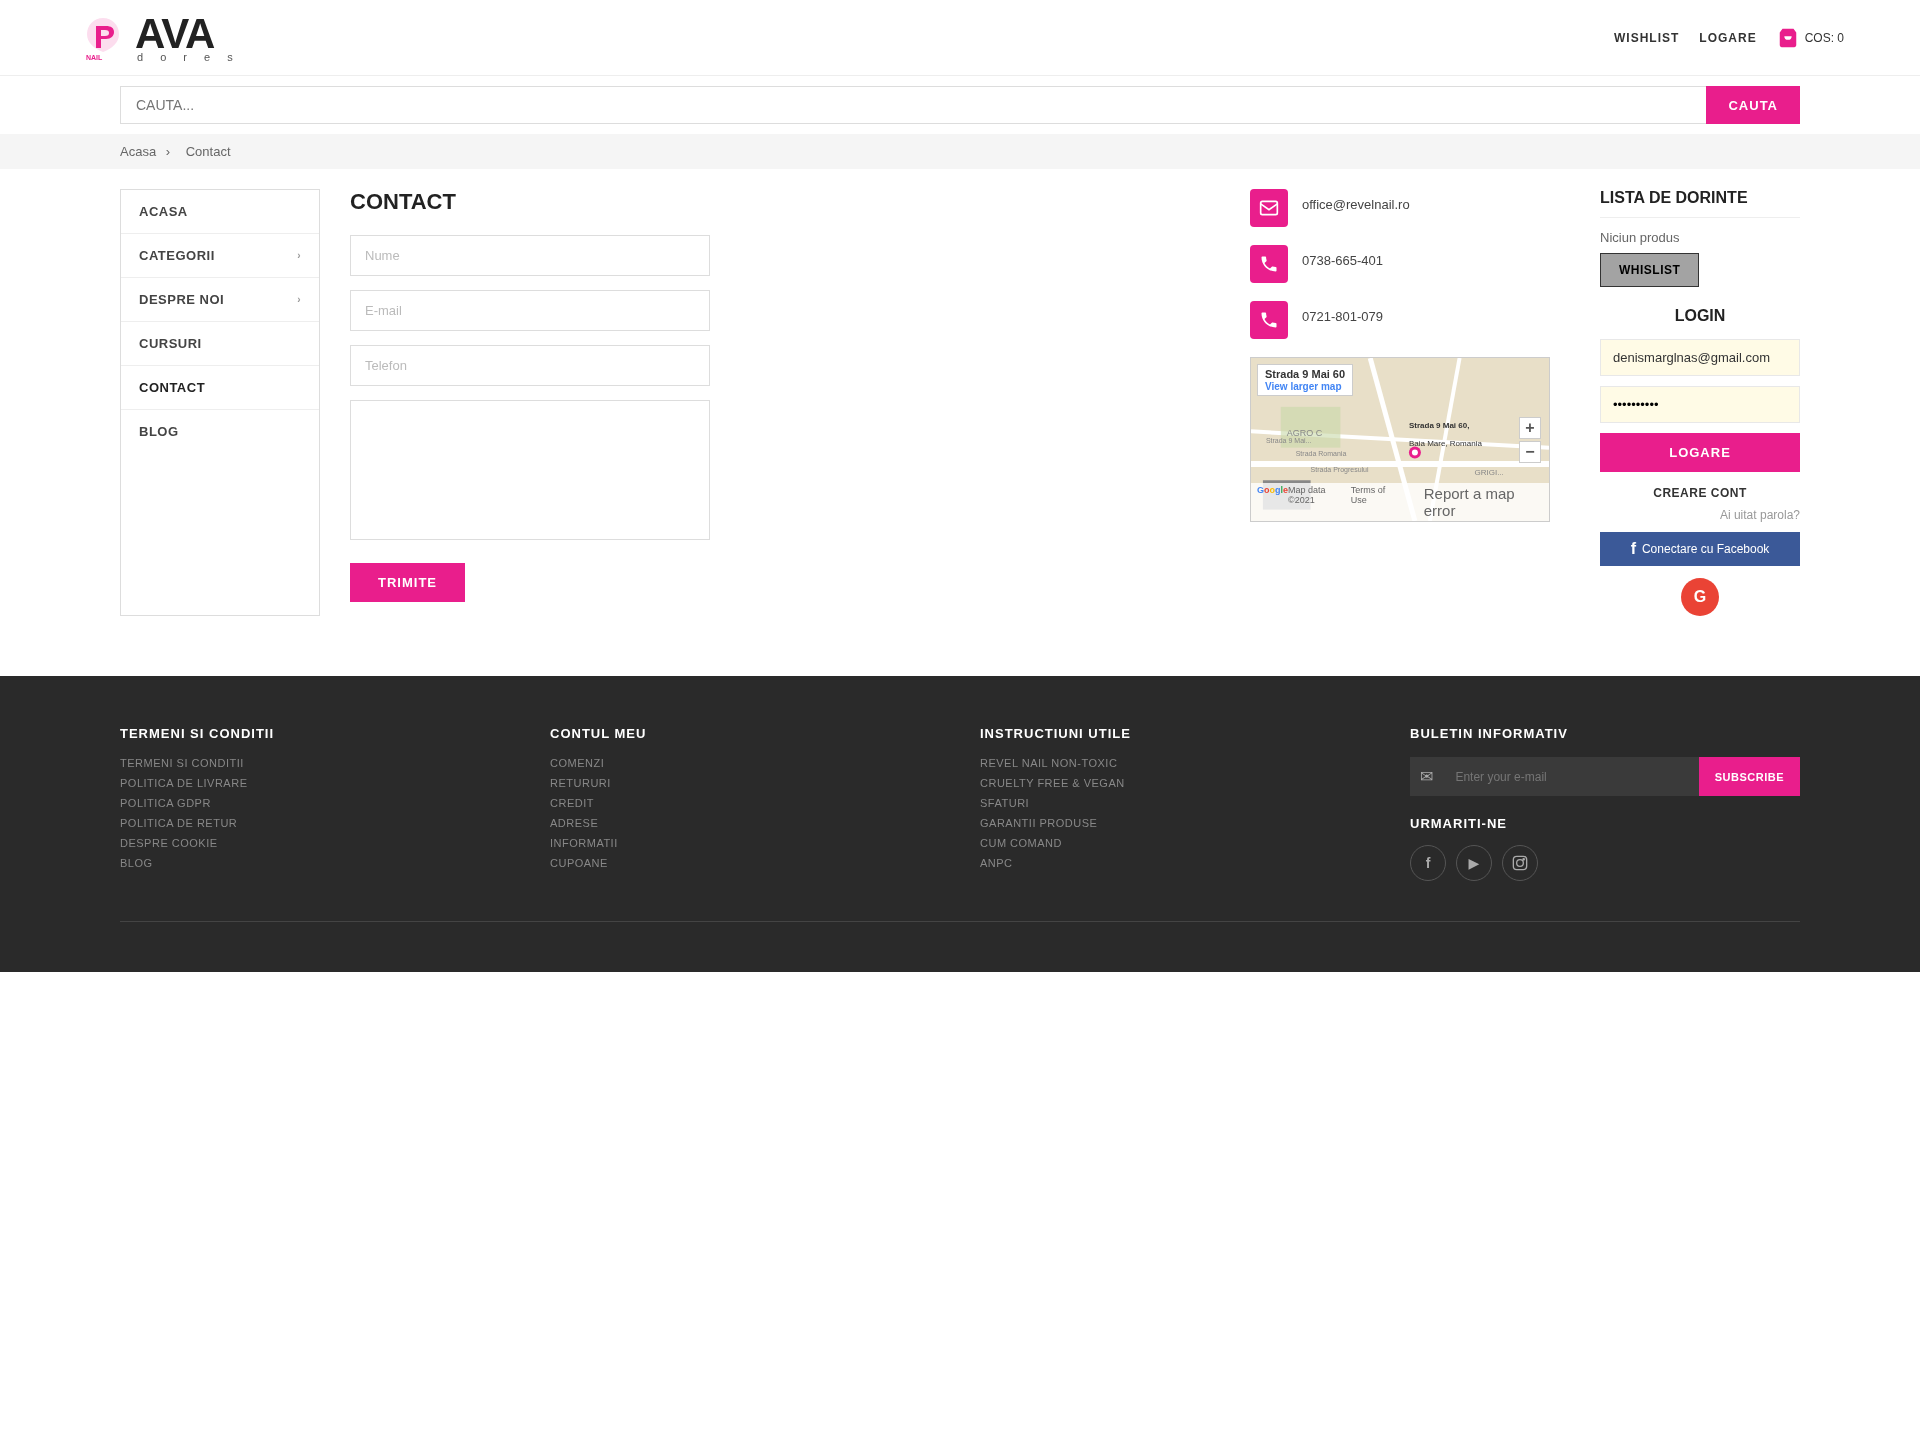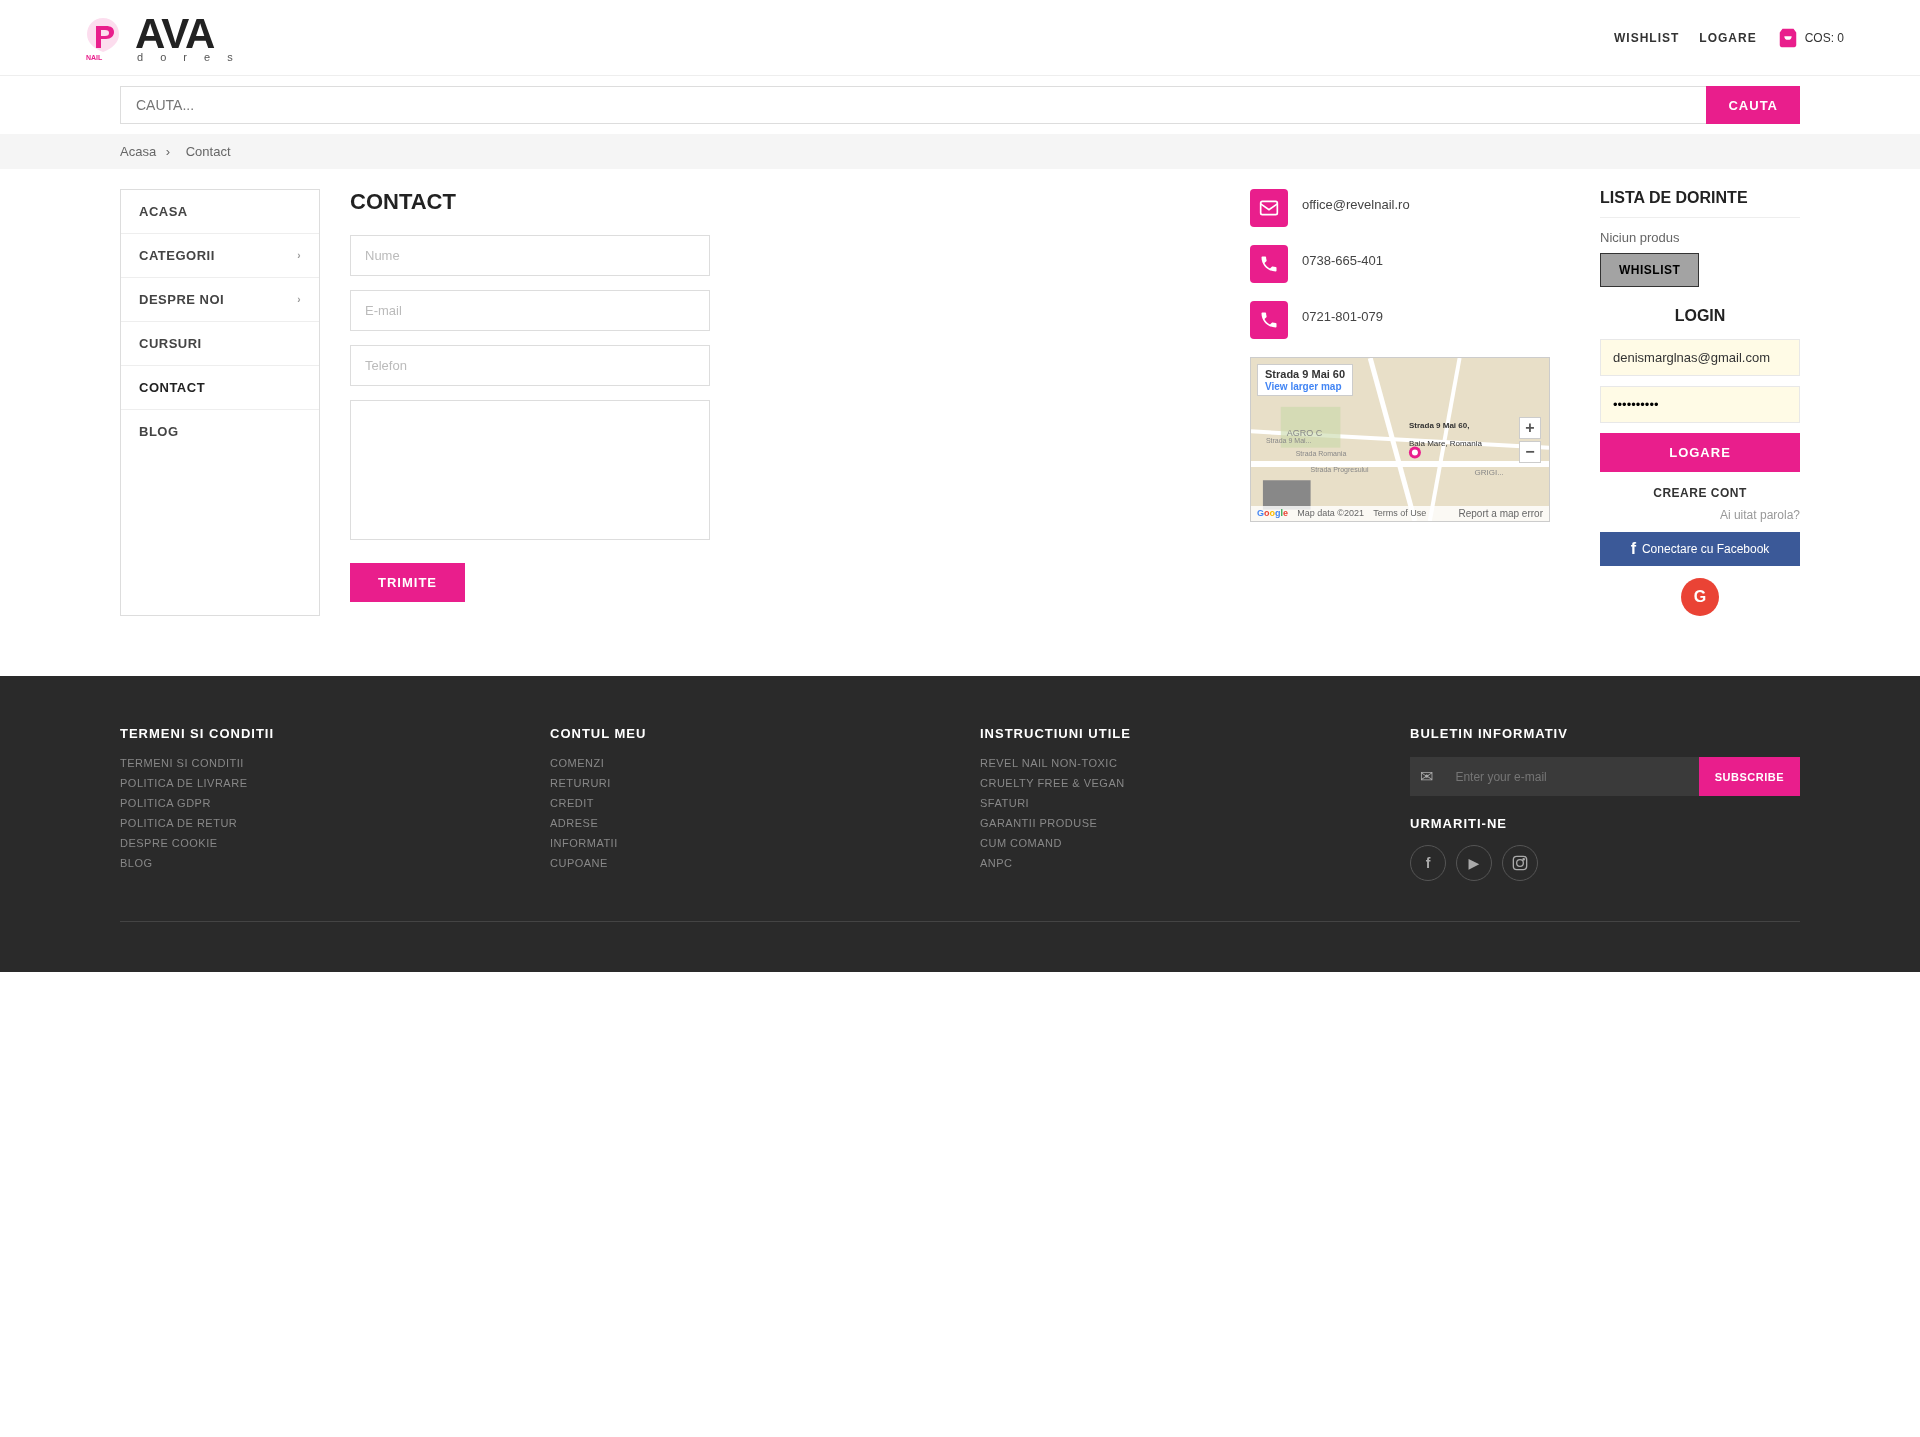--- a/index.html
+++ b/index.html
@@ -235,21 +235,21 @@
           <button class="map-ctrl-btn">+</button>
           <button class="map-ctrl-btn">−</button>
         </div>
 
         <div class="map-footer">
           <span style="font-weight:bold;font-size:9px;">
             <span style="color:#4285F4;">G</span><span style="color:#ea4335;">o</span><span style="color:#fbbc04;">o</span><span style="color:#4285F4;">g</span><span style="color:#34a853;">l</span><span style="color:#ea4335;">e</span>
           </span>
           <span style="font-size:9px;color:#666;">Map data ©2021</span>
           <span style="font-size:9px;color:#666;cursor:pointer;">Terms of Use</span>
-          <span style="font-size:10px;color:#666;cursor:pointer;margin-left:23px;">Report a map error</span>
+          <span style="font-size:15px;color:#666;cursor:pointer;margin-left:23px;">Report a map error</span>
         </div>
       </div>
     </div>
   </section>
 
   <aside class="right-panel">
 
     <div class="wishlist-section">
       <h2 class="wishlist-title">LISTA DE DORINTE</h2>
       <p class="no-product">Niciun produs</p>

